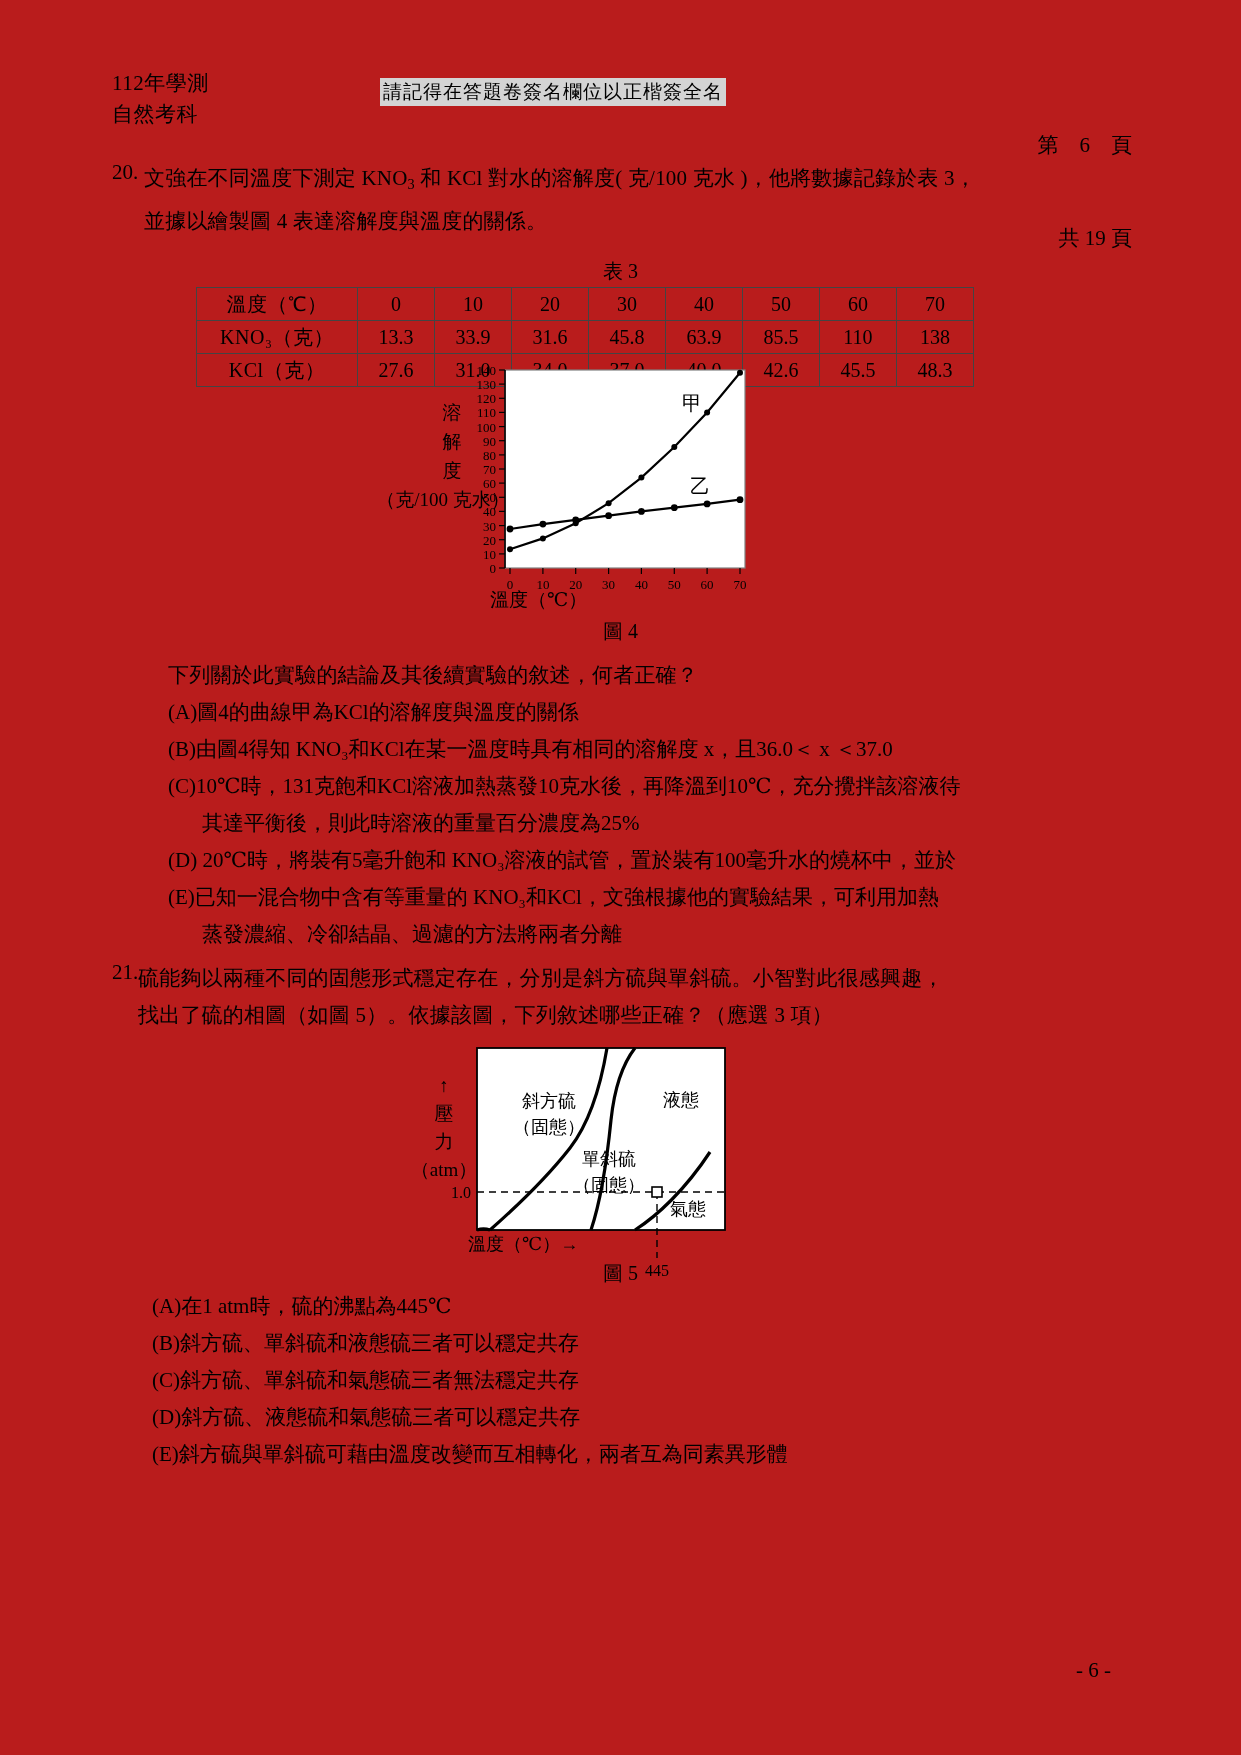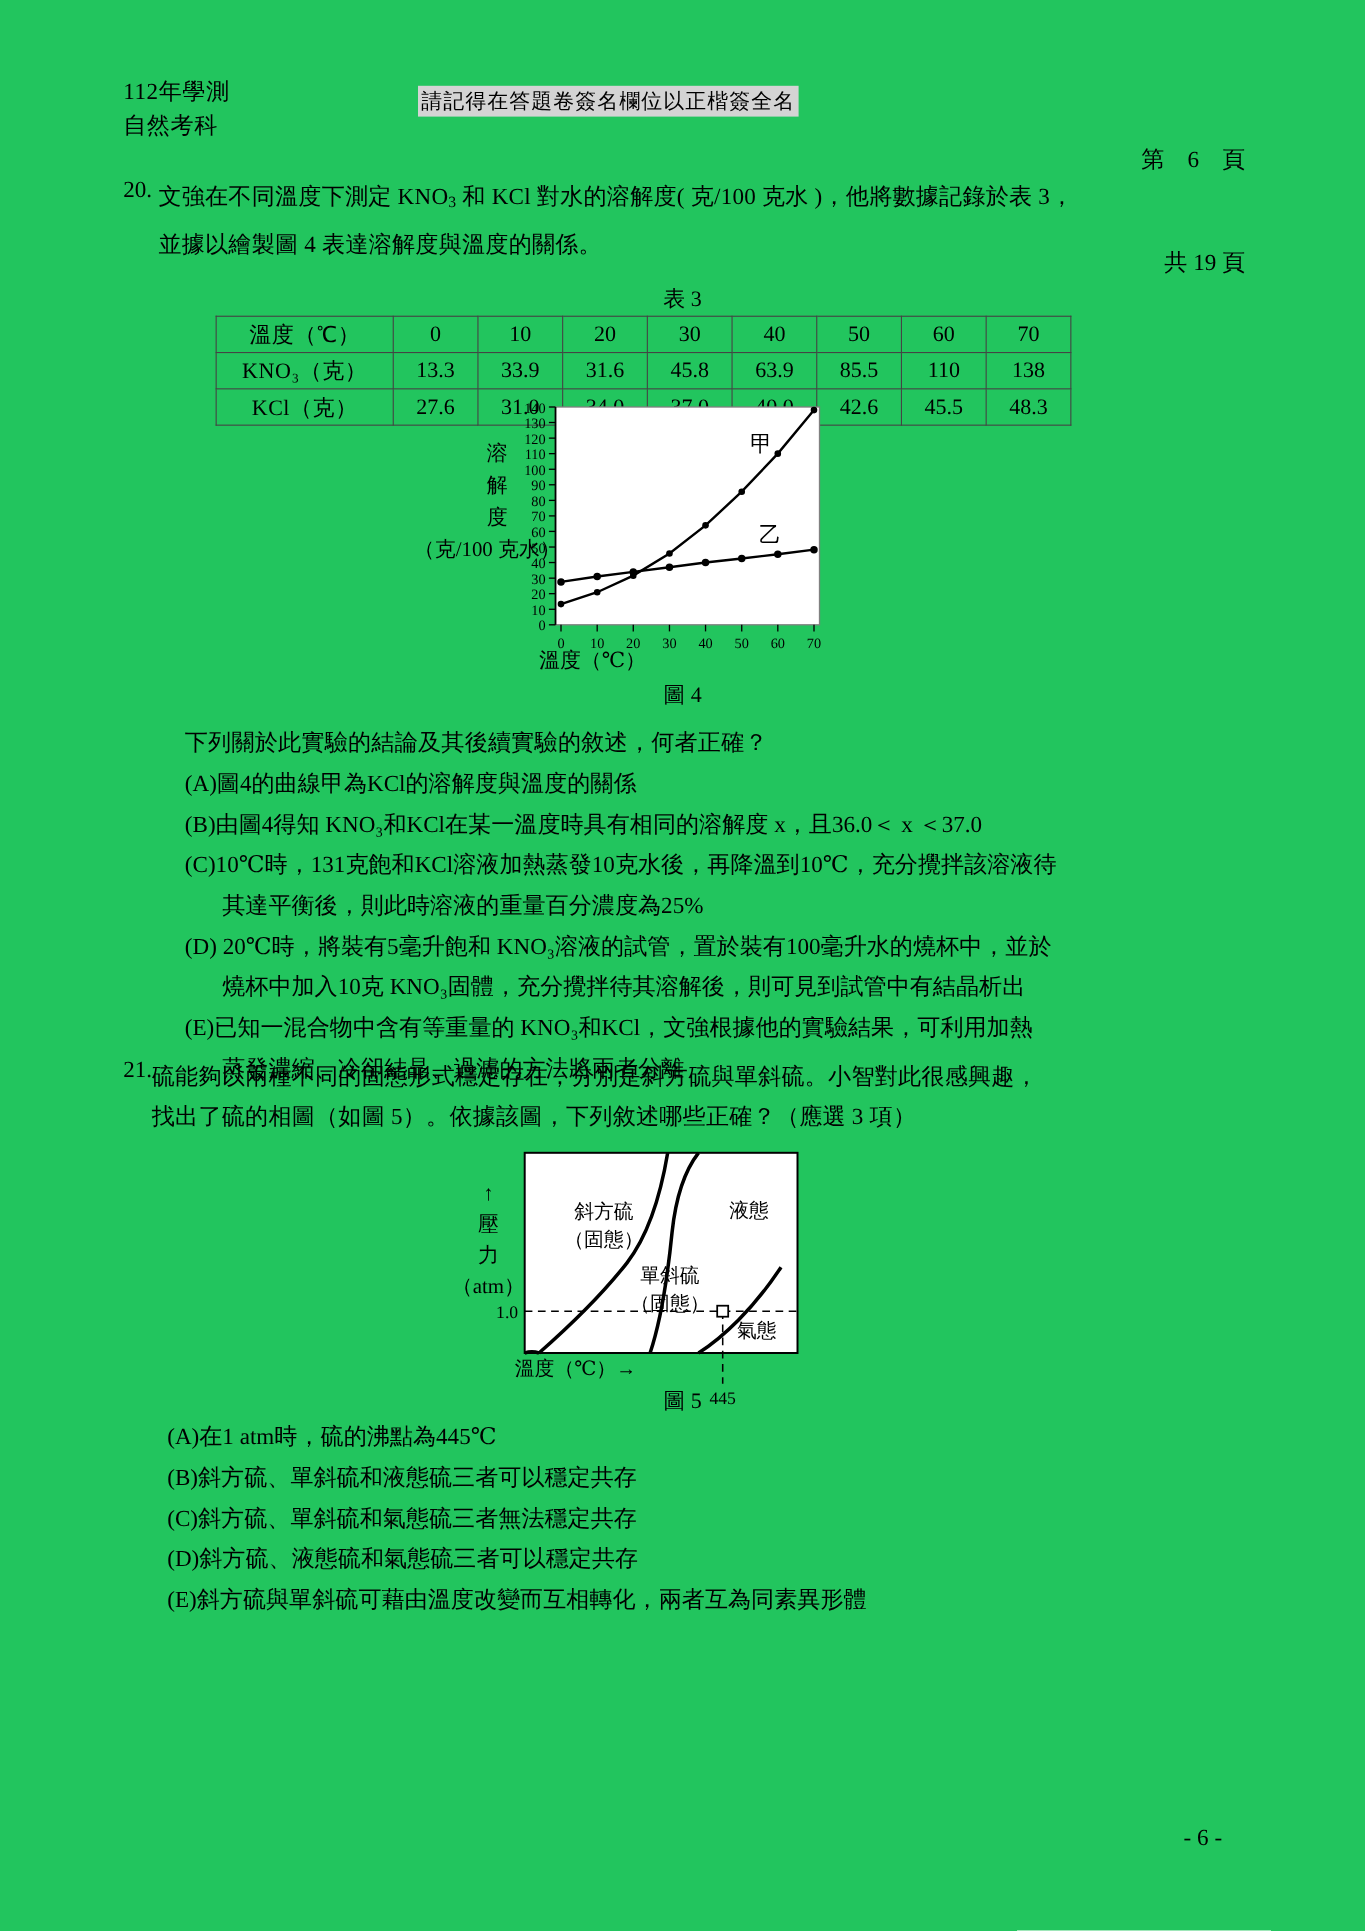--- a/index.html
+++ b/index.html
@@ -4,21 +4,21 @@
 <style>
   html, body {
     margin: 0;
     padding: 0;
     background: #ffffff;
   }
   .page {
     position: relative;
     width: 1241px;
     height: 1755px;
-    background: #22c55e;
+    background: #b91c1c;
     font-family: "Liberation Serif", "DejaVu Serif", serif;
     color: #000000;
     overflow: hidden;
   }
 
   
   .hdr {
     position: absolute;
     left: 112px;
     top: 68px;
@@ -303,21 +303,20 @@
     <div class="fig-cap">圖 4</div>
   </div>
 
   <div style="position:absolute; left:168px; top:657px; width:990px;">
     <div class="para">下列關於此實驗的結論及其後續實驗的敘述，何者正確？</div>
     <div class="opt"><span>(A)圖4的曲線甲為KCl的溶解度與溫度的關係</span></div>
     <div class="opt"><span>(B)由圖4得知 KNO₃和KCl在某一溫度時具有相同的溶解度 x，且36.0＜ x ＜37.0</span></div>
     <div class="opt"><span>(C)10℃時，131克飽和KCl溶液加熱蒸發10克水後，再降溫到10℃，充分攪拌該溶液待</span></div>
     <div class="opt" style="margin-left:34px;"><span>其達平衡後，則此時溶液的重量百分濃度為25%</span></div>
     <div class="opt"><span>(D) 20℃時，將裝有5毫升飽和 KNO₃溶液的試管，置於裝有100毫升水的燒杯中，並於</span></div>
-    <div class="opt" style="margin-left:34px;"><span>燒杯中加入10克 KNO₃固體，充分攪拌待其溶解後，則可見到試管中有結晶析出</span></div>
     <div class="opt"><span>(E)已知一混合物中含有等重量的 KNO₃和KCl，文強根據他的實驗結果，可利用加熱</span></div>
     <div class="opt" style="margin-left:34px;"><span>蒸發濃縮、冷卻結晶、過濾的方法將兩者分離</span></div>
   </div>
 
   <div class="q-block" style="left:112px; top:960px; width:1020px;">
     <div class="q-num">21.</div>
     <div class="para" style="margin-left:26px;">
       <div>硫能夠以兩種不同的固態形式穩定存在，分別是斜方硫與單斜硫。小智對此很感興趣，</div>
       <div>找出了硫的相圖（如圖 5）。依據該圖，下列敘述哪些正確？（應選 3 項）</div>
     </div>

